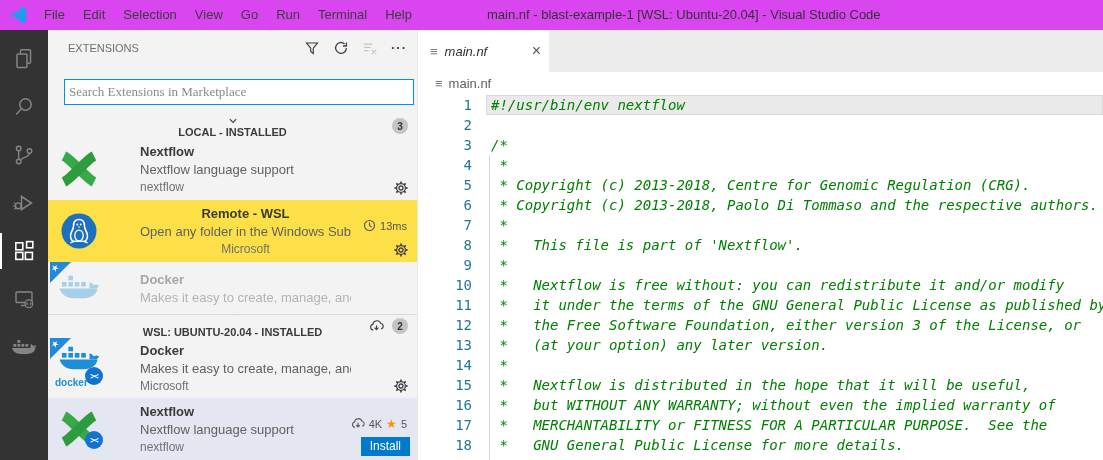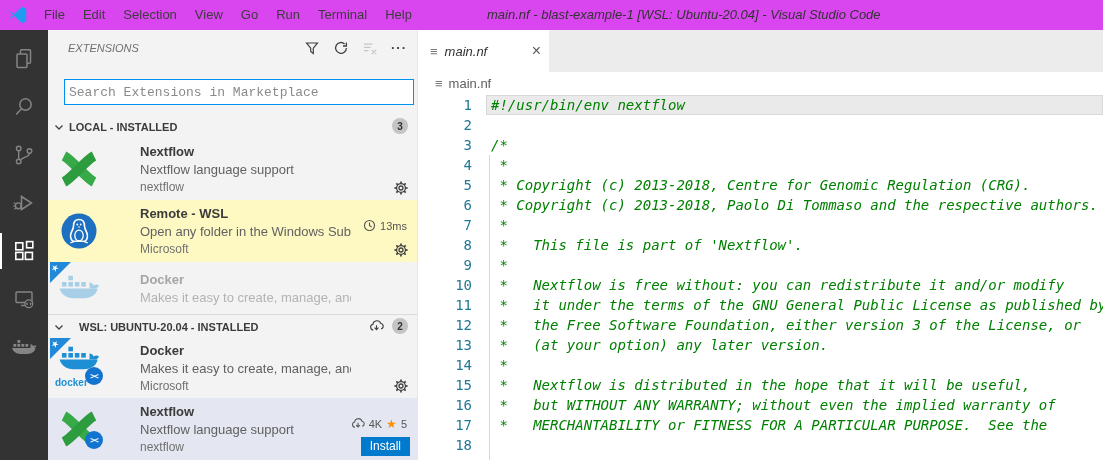--- a/index.html
+++ b/index.html
@@ -3,49 +3,49 @@
 <meta charset="utf-8">
 <style>
   html,body{margin:0;padding:0;background:#888;}
   #app{position:relative;width:1103px;height:460px;overflow:hidden;background:#fff;
        font-family:"Liberation Sans","DejaVu Sans",sans-serif;-webkit-font-smoothing:antialiased;}
   
   .titlebar{position:absolute;top:0;left:0;right:0;height:30px;background:#d946ef;
             display:flex;align-items:center;font-size:13px;color:#3c3c3c;z-index:5;}
   .logo{margin:0 8px 0 9px;display:flex;align-items:center;}
   .menu-item{padding:0 9px;line-height:30px;cursor:default;}
-  .window-title{position:absolute;left:487px;top:0;line-height:30px;color:#333;white-space:nowrap;font-style:italic;}
+  .window-title{position:absolute;left:487px;top:0;line-height:30px;color:#333;white-space:nowrap;}
   
   .activitybar{position:absolute;left:0;top:30px;width:48px;bottom:0;background:#333333;padding-top:5px;box-sizing:border-box;z-index:4;}
   .ab-item{height:48px;display:flex;align-items:center;justify-content:center;color:#858585;position:relative;}
   .ab-item.active{color:#ffffff;}
   .ab-item.active::before{content:'';position:absolute;left:0;top:6px;bottom:6px;width:2px;background:#fff;}
   
   .sidebar{position:absolute;left:48px;top:30px;width:369px;bottom:0;background:#f3f3f3;overflow:hidden;color:#3b3b3b;}
   .panel-header{position:absolute;top:0;left:0;right:0;height:36px;display:flex;align-items:center;}
-  .panel-title{margin-left:20px;font-size:11px;color:#6f6f6f;font-style:italic;}
+  .panel-title{margin-left:20px;font-size:11px;color:#6f6f6f;}
   .panel-actions{position:absolute;right:10px;top:0;height:36px;display:flex;align-items:center;gap:13px;color:#424242;}
   .panel-actions .disabled{color:#c5c5c5;}
   .more-dots{font-size:13px;font-weight:bold;letter-spacing:1px;color:#424242;line-height:10px;}
   .searchbox{position:absolute;left:16px;top:49px;width:350px;height:26px;background:#fff;
              border:1px solid #0090f1;box-sizing:border-box;display:flex;align-items:center;}
   .searchbox input{flex:1;height:100%;border:none;outline:none;background:transparent;
-                   font-family:Liberation Mono, monospace;font-size:13px;padding:0 4px;color:#0f766e;}
+                   font-family:Liberation Serif, serif;font-size:13px;padding:0 4px;color:#0f766e;}
   .searchbox input::placeholder{color:#8a8a8a;}
   .section{position:absolute;left:0;right:0;height:23px;display:flex;align-items:center;
-           font-size:11px;font-weight:bold;color:#3b3b3b;}
+           font-size:11px;font-weight:bold;color:#3b3b3b;flex-direction:column;}
   .section .chev{margin:0 4px 0 5px;color:#424242;}
   .section1{top:85px;}
   .section2{top:284px;border-top:1px solid #dadada;background:#f3f3f3;gap:10px;}
   .badge{position:absolute;right:9px;top:3px;width:16px;height:16px;border-radius:50%;background:#c4c4c4;
          color:#333;font-size:10px;font-weight:bold;display:flex;align-items:center;justify-content:center;}
   .section2 .cloud{position:absolute;right:33px;top:4px;color:#424242;}
   .ext-row{position:absolute;left:0;right:0;overflow:hidden;}
   .row1{top:108px;height:62px;}
-  .row2{top:170px;height:62px;background:#fef9c3;}
+  .row2{top:170px;height:62px;background:#fde047;text-align:center;}
   .row3{top:232px;height:52px;}
   .row4{top:307px;height:61px;}
   .row5{top:368px;height:62px;background:#e4e6f1;}
   .ext-icon{position:absolute;left:10px;top:10px;width:42px;height:42px;}
   .row3 .ext-icon{top:4px;opacity:.35;}
   .row4 .ext-icon{top:5px;height:32px;}
   .ext-body{position:absolute;left:64px;top:5px;right:66px;margin-left:28px;}
   .ext-name{font-weight:bold;font-size:13px;line-height:18px;color:#3b3b3b;white-space:nowrap;}
   .ext-desc{font-size:13px;line-height:18px;color:#616161;white-space:nowrap;overflow:hidden;}
   .ext-pub{font-size:12px;line-height:17px;color:#717171;}
@@ -430,20 +430,21 @@
           <div class="code-line">
             <span class="ln">16</span>
             <span class="ct"> *   but WITHOUT ANY WARRANTY; without even the implied warranty of</span>
           </div>
           <div class="code-line">
             <span class="ln">17</span>
             <span class="ct"> *   MERCHANTABILITY or FITNESS FOR A PARTICULAR PURPOSE.  See the</span>
           </div>
           <div class="code-line">
             <span class="ln">18</span>
+            <span class="ct"> *   GNU General Public License for more details.</span>
           </div>
           <div class="code-line">
             <span class="ln">19</span>
             <span class="ct"> *</span>
           </div>
         </div>
     </div>
   </div>
 
 </div>

